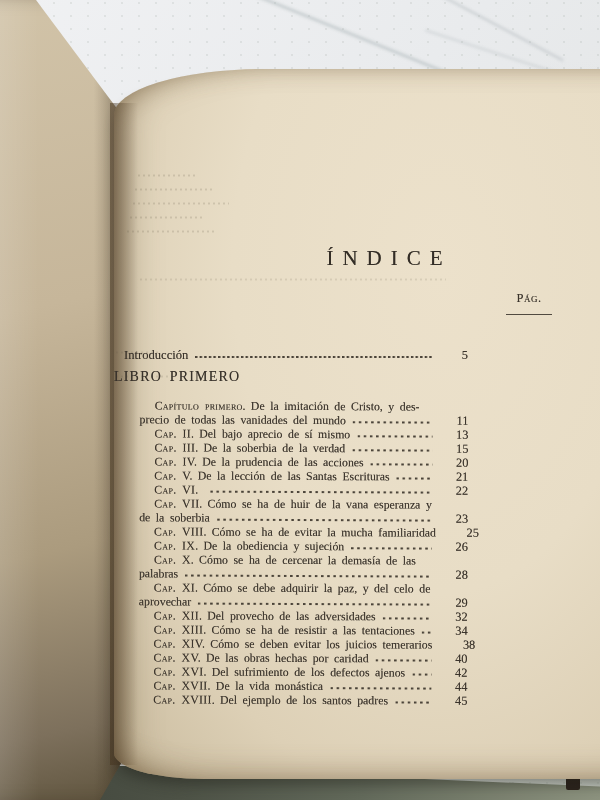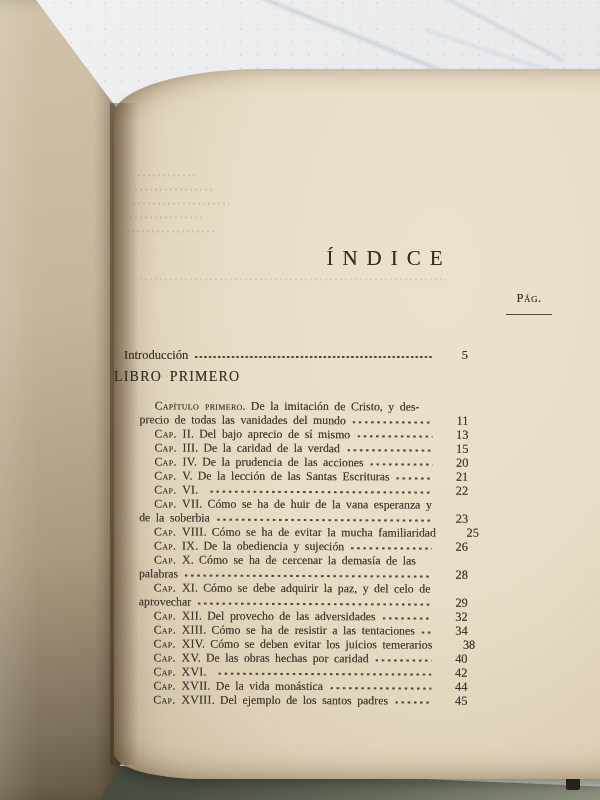--- a/index.html
+++ b/index.html
@@ -154,21 +154,21 @@
     <span class="pg">11</span>
   </div>
         <div class="toc-row">
     <span class="cap">Cap. II.</span>
     <span class="t">Del bajo aprecio de sí mismo</span>
     <span class="dots"></span>
     <span class="pg">13</span>
   </div>
         <div class="toc-row">
     <span class="cap">Cap. III.</span>
-    <span class="t">De la caridad de la verdad</span>
+    <span class="t">De la soberbia de la verdad</span>
     <span class="dots"></span>
     <span class="pg">15</span>
   </div>
         <div class="toc-row">
     <span class="cap">Cap. IV.</span>
     <span class="t">De la prudencia de las acciones</span>
     <span class="dots"></span>
     <span class="pg">20</span>
   </div>
         <div class="toc-row">
@@ -249,20 +249,21 @@
     <span class="pg">38</span>
   </div>
         <div class="toc-row">
     <span class="cap">Cap. XV.</span>
     <span class="t">De las obras hechas por caridad</span>
     <span class="dots"></span>
     <span class="pg">40</span>
   </div>
         <div class="toc-row">
     <span class="cap">Cap. XVI.</span>
+    <span class="t">Del sufrimiento de los defectos ajenos</span>
     <span class="dots"></span>
     <span class="pg">42</span>
   </div>
         <div class="toc-row">
     <span class="cap">Cap. XVII.</span>
     <span class="t">De la vida monástica</span>
     <span class="dots"></span>
     <span class="pg">44</span>
   </div>
         <div class="toc-row">

